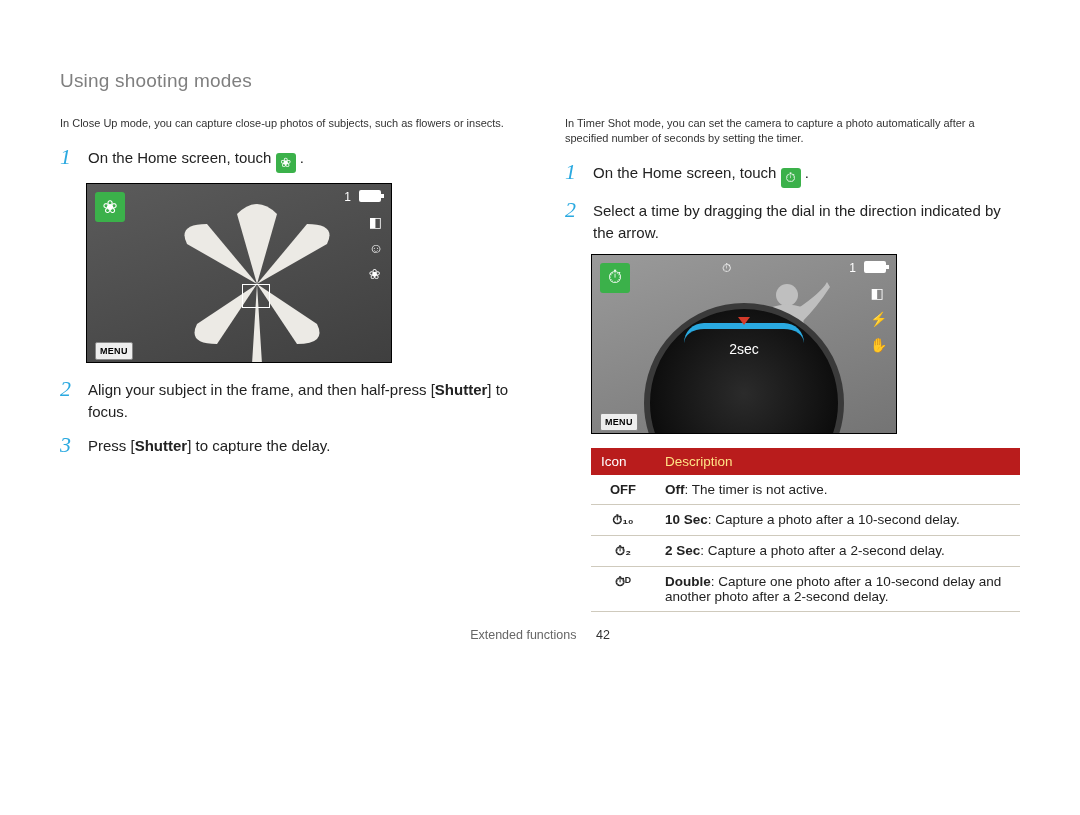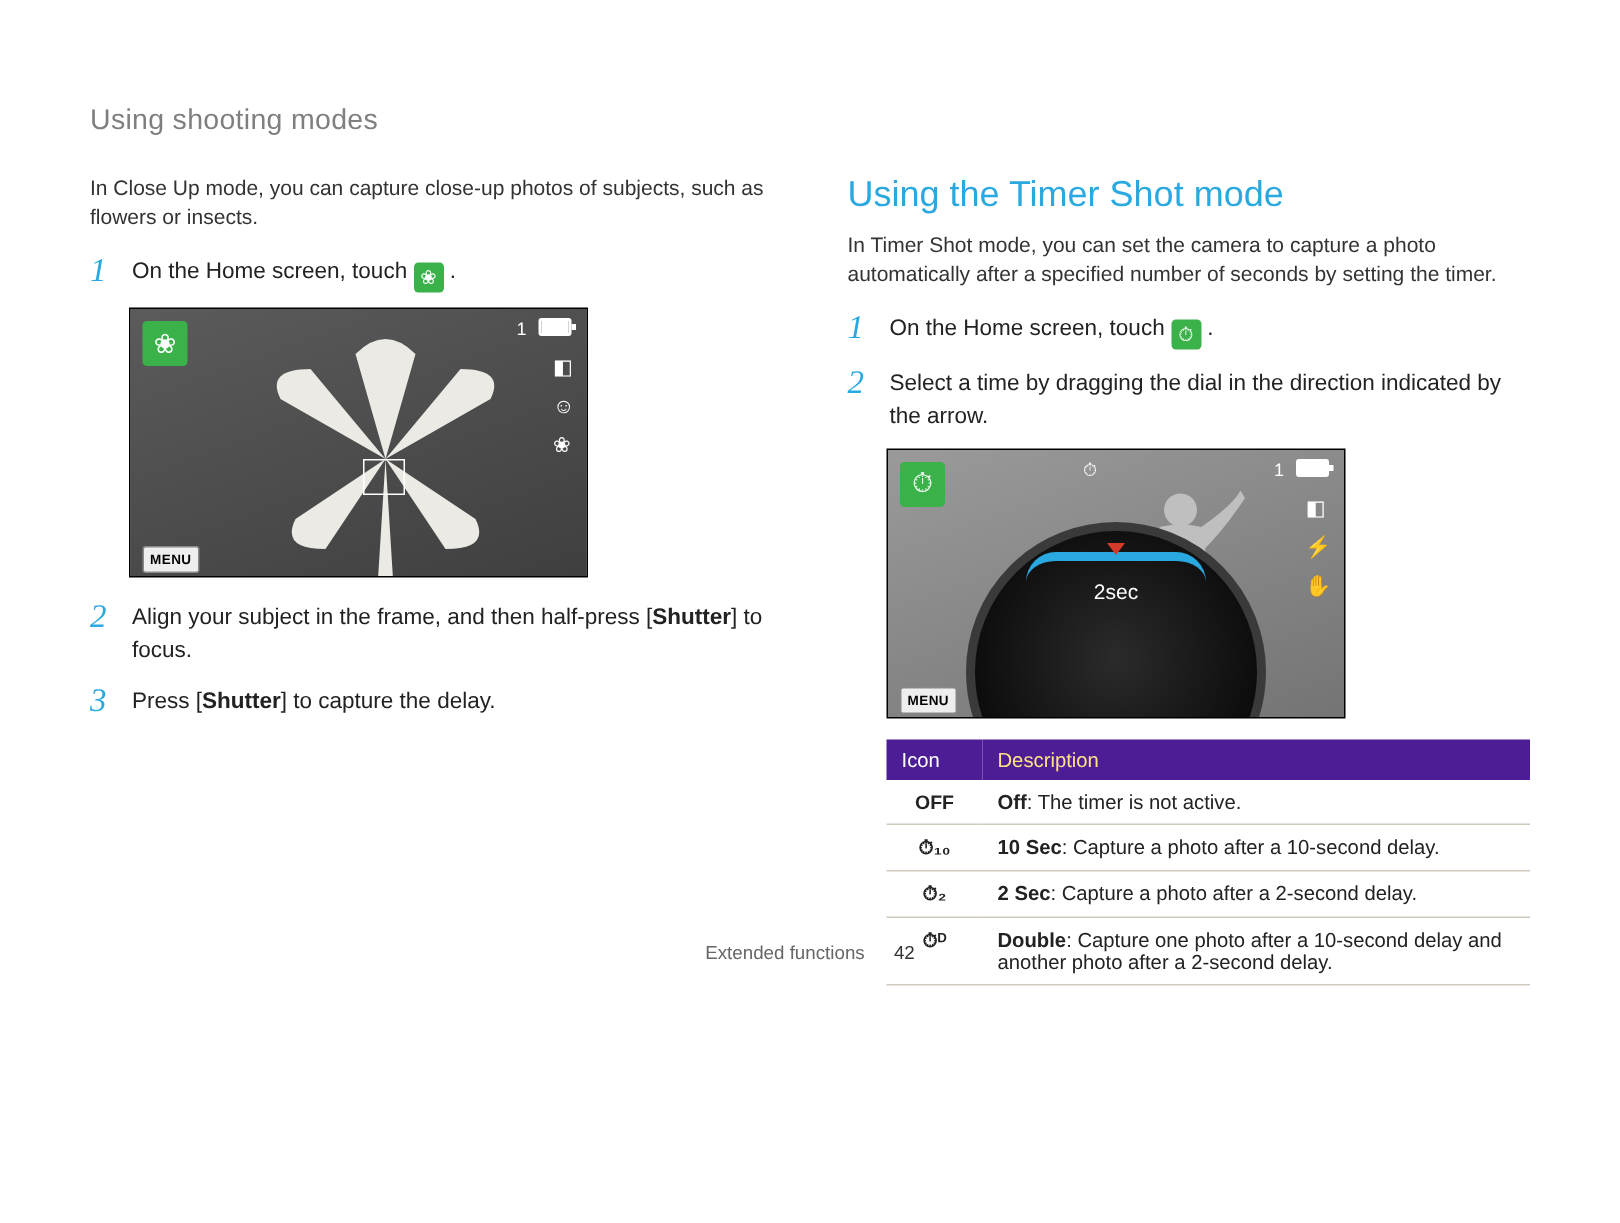--- a/index.html
+++ b/index.html
@@ -2,21 +2,21 @@
 <html><head>
 <meta charset="utf-8">
 <style>
   * { box-sizing: border-box; margin: 0; padding: 0; }
   html, body { width: 1080px; height: 815px; background: #fff; font-family: Arial, Helvetica, sans-serif; color: #222; }
   .page { position: relative; width: 1080px; height: 668px; padding: 70px 60px 0 60px; }
   .breadcrumb { font-size: 19px; color: #7f7f7f; font-weight: 300; letter-spacing: 0.2px; margin-bottom: 24px; }
   .columns { display: flex; gap: 50px; }
   .col { flex: 1 1 0; min-width: 0; }
   h2.section { color: #2aa9e0; font-size: 24px; font-weight: 400; margin-bottom: 10px; }
-  .intro { font-size: 14px; line-height: 1.35; color: #333; margin-bottom: 14px; }
+  .intro { font-size: 11px; line-height: 1.35; color: #333; margin-bottom: 14px; }
   .step { display: flex; gap: 10px; margin-bottom: 10px; font-size: 15px; line-height: 1.45; }
   .step .num { color: #2aa9e0; font-style: italic; font-family: Georgia, 'Times New Roman', serif; font-size: 22px; width: 18px; flex: 0 0 18px; line-height: 1.1; }
   .step .text { flex: 1; padding-top: 2px; }
   .step .text b { font-weight: 700; }
   .inline-icon { display: inline-flex; width: 20px; height: 20px; background: #3bb14a; border-radius: 3px; vertical-align: -4px; align-items: center; justify-content: center; color: #fff; font-size: 13px; }
 
   
   .preview { width: 306px; height: 180px; border: 1px solid #000; position: relative; background: linear-gradient(160deg,#5b5b5b 0%, #3f3f3f 100%); margin-left: 26px; margin-top: 4px; margin-bottom: 14px; overflow: hidden; }
   .preview .mode-badge { position: absolute; top: 8px; left: 8px; width: 30px; height: 30px; background: #3bb14a; border-radius: 3px; display:flex; align-items:center; justify-content:center; color:#fff; font-size:18px; }
   .preview .counter { position:absolute; top:6px; right:40px; color:#fff; font-size:12px; }
@@ -33,21 +33,21 @@
   .preview.timer .dial-wrap { position:absolute; left:50%; transform:translateX(-50%); bottom:-70px; width:200px; height:200px; }
   .preview.timer .dial { width:100%; height:100%; border-radius:50%; background: radial-gradient(circle at 50% 45%, #2b2b2b 0%, #0c0c0c 70%); border:6px solid #3a3a3a; position:relative; }
   .preview.timer .dial .arc { position:absolute; top:14px; left:50%; transform:translateX(-50%); width:120px; height:20px; border-top:6px solid #2aa9e0; border-radius:60px 60px 0 0; }
   .preview.timer .dial .marker { position:absolute; top:8px; left:50%; transform:translateX(-50%); width:0; height:0; border-left:6px solid transparent; border-right:6px solid transparent; border-top:8px solid #d43a2a; }
   .preview.timer .dial .label { position:absolute; top:32px; left:50%; transform:translateX(-50%); color:#fff; font-size:14px; }
   .preview.timer .person { position:absolute; left:150px; top:22px; }
   .preview.timer .timer-top { position:absolute; top:6px; left:130px; color:#fff; font-size:12px; }
 
   
   table.timer-table { width: 100%; border-collapse: collapse; margin-left: 26px; width: calc(100% - 26px); font-size: 13.5px; }
-  table.timer-table thead th { background: #4c1d95; color: #fff; font-weight: 400; text-align: left; padding: 6px 10px; }
+  table.timer-table thead th { background: #b91c1c; color: #fff; font-weight: 400; text-align: left; padding: 6px 10px; }
   table.timer-table thead th:first-child { color: #fff; width: 64px; }
   table.timer-table thead th:nth-child(2) { color: #ffe285; }
   table.timer-table tbody td { border-bottom: 1px solid #cfcabd; padding: 7px 10px; vertical-align: top; }
   table.timer-table tbody td.icon-cell { text-align:center; font-weight:700; font-size:13px; }
   table.timer-table b { font-weight:700; }
 
   .footer { position:absolute; bottom: 26px; width: 100%; left:0; text-align:center; font-size: 12.5px; color:#666; }
   .footer .pnum { color:#333; margin-left:16px; }
 </style>
 </head>
@@ -103,21 +103,20 @@
       </div>
       <div class="step">
         <div class="num">3</div>
         <div class="text">
           <span>Press [</span><b>Shutter</b><span>] to capture the delay.</span>
         </div>
       </div>
     </div>
 
     <div class="col">
-      <h2 class="section">Using the Timer Shot mode</h2>
       <p class="intro">In Timer Shot mode, you can set the camera to capture a photo automatically after a specified number of seconds by setting the timer.</p>
 
       <div class="step">
         <div class="num">1</div>
         <div class="text">
           <span>On the Home screen, touch </span>
           <span class="inline-icon">⏱</span>
           <span>.</span>
         </div>
       </div>

